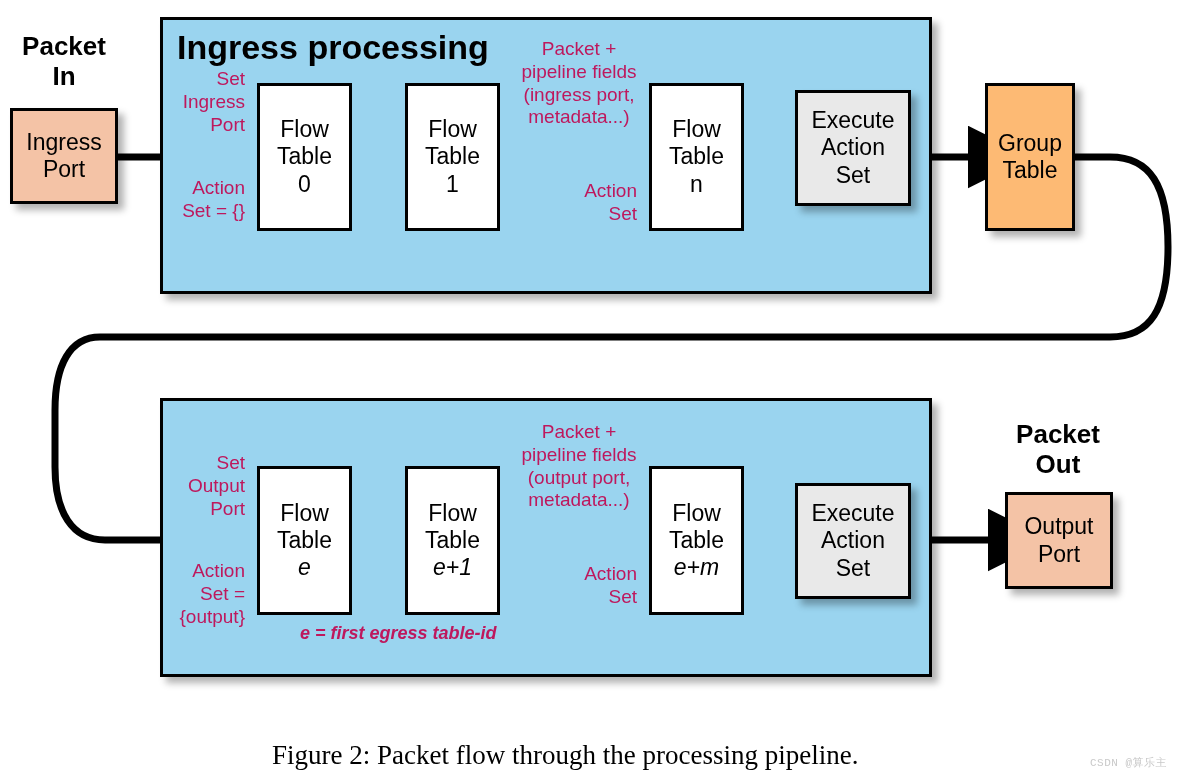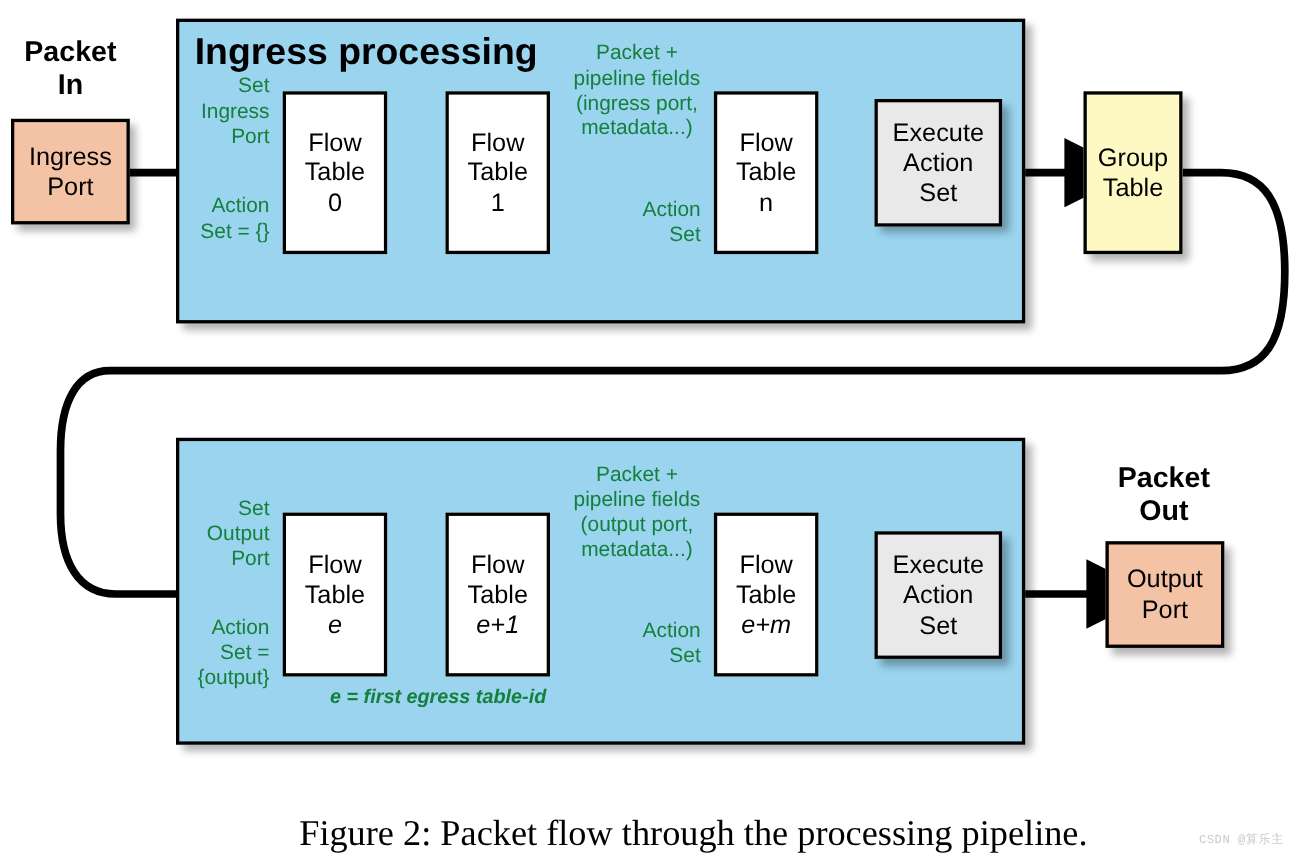--- a/index.html
+++ b/index.html
@@ -58,51 +58,51 @@
   }
   .flow-box {
     background: #ffffff;
     font-size: 23px;
   }
   .exec-box {
     background: #e9e9e9;
     font-size: 23px;
   }
   .group-box {
-    background: #fef9c3;
+    background: #fdba74;
     font-size: 23px;
   }
 
   .hdr {
     position: absolute;
     font-weight: bold;
     font-size: 26px;
     text-align: center;
     color: #000000;
     line-height: 1.15;
   }
 
   .note {
     position: absolute;
     font-size: 19px;
-    color: #15803d;
+    color: #be185d;
     line-height: 1.2;
     white-space: pre-line;
   }
   .note.right { text-align: right; }
   .note.center { text-align: center; }
 
   .ital {
     font-style: italic;
   }
 
   .caption {
     position: absolute;
     font-family: "Liberation Serif", serif;
-    font-size: 33px;
+    font-size: 27px;
     color: #000000;
     white-space: nowrap;
   }
 
   .watermark {
     position: absolute;
     font-size: 11px;
     color: #c9c9c9;
     letter-spacing: 0.5px;
     white-space: nowrap;

